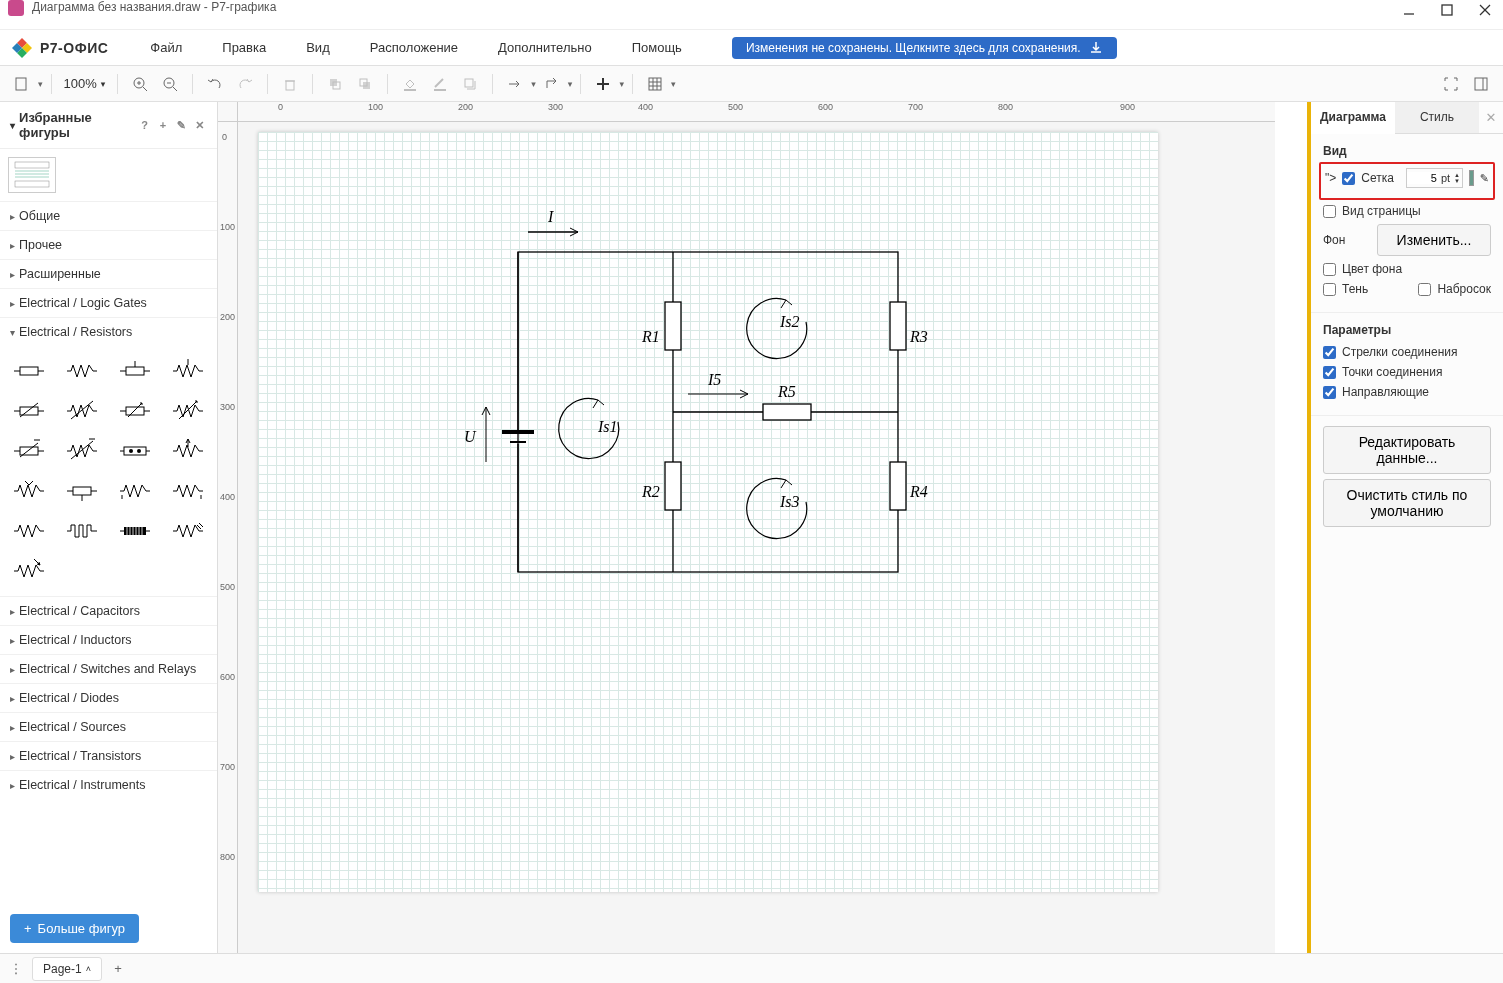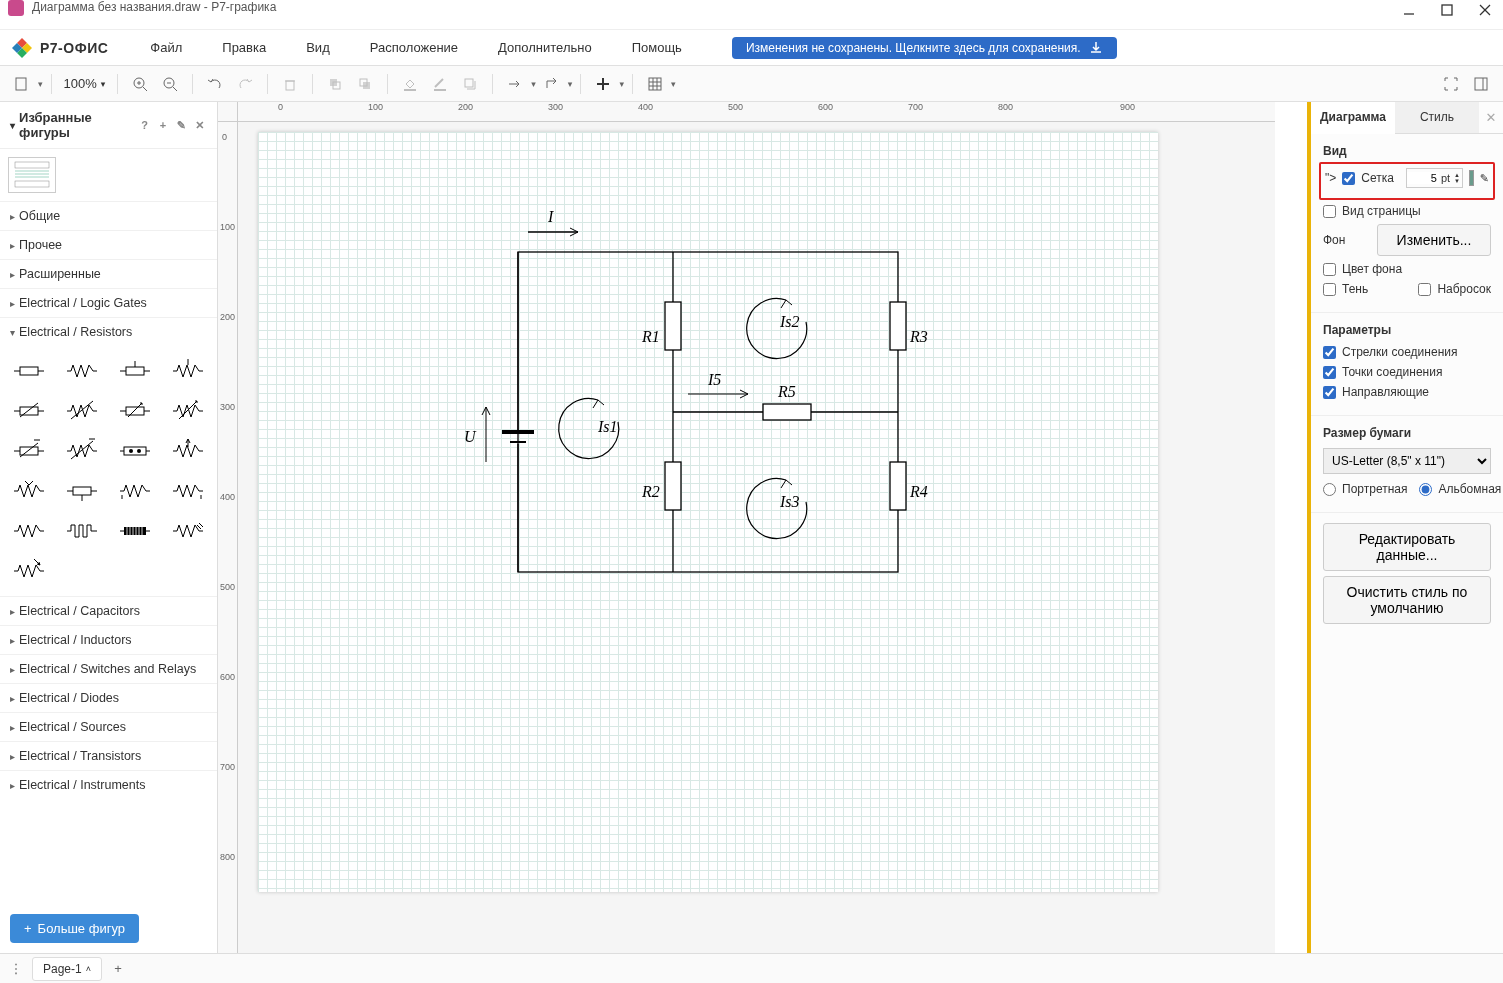--- a/index.html
+++ b/index.html
@@ -628,31 +628,20 @@
       <div class="rrow">
           <input type="checkbox" checked="" style="">
           <span>Точки соединения</span>
         </div>
       <div class="rrow">
           <input type="checkbox" checked="" style="">
           <span>Направляющие</span>
         </div>
     </div>
     <div class="rsection" style="border-top:1px solid #eee">
-      <div class="rsection-title">Размер бумаги</div>
-      <select class="rselect"><option>US-Letter (8,5" x 11")</option></select>
-      <div class="rrow" style="margin-top:8px">
-        <input type="radio" name="orient" style="">
-          <span>Портретная</span>
-        <span style="width:10px"></span>
-        <input type="radio" name="orient" checked="" style="">
-          <span>Альбомная</span>
-      </div>
-    </div>
-    <div class="rsection" style="border-top:1px solid #eee">
       <button class="rbtn">Редактировать данные...</button>
       <button class="rbtn">Очистить стиль по умолчанию</button>
     </div>
   </div>
 </div>
 
 <div class="pagetabs">
   <div class="pagemenu">⋮</div>
   <div class="pagetab">
       <span>Page-1</span> 

